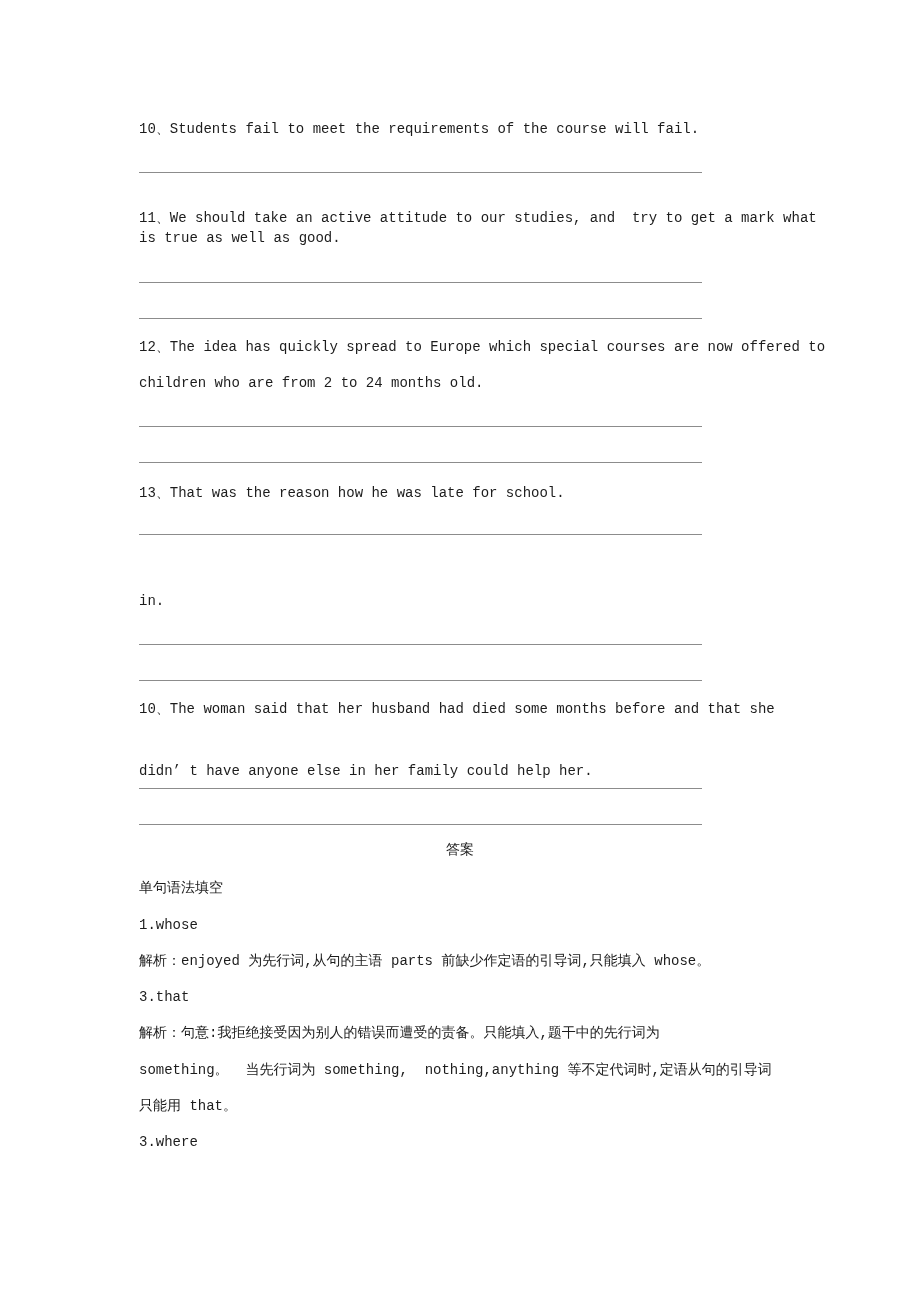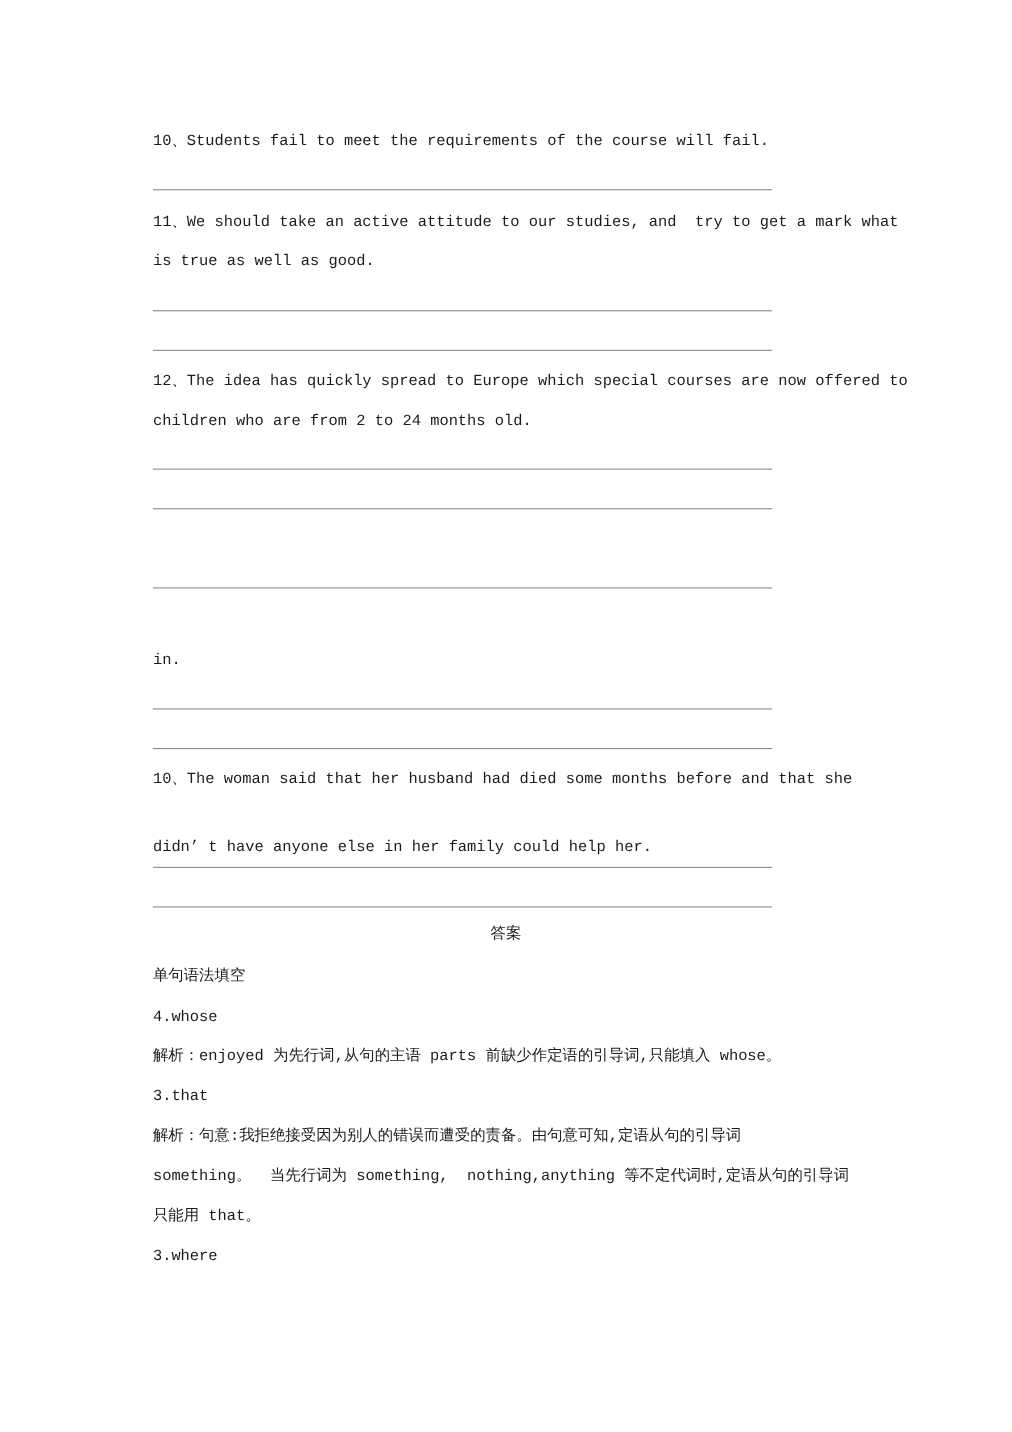--- a/index.html
+++ b/index.html
@@ -42,47 +42,48 @@
   }
 </style>
 </head>
 <body>
 
 <div class="page">
 
   <div class="line" style="top:118px">10、Students fail to meet the requirements of the course will fail.</div>
   <div class="blank" style="top:172px"></div>
 
-  <div class="line" style="top:191px">11、We should take an active attitude to our studies, and  try to get a mark what</div>
+  <div class="line" style="top:207px">11、We should take an active attitude to our studies, and  try to get a mark what</div>
   <div class="line" style="top:227px">is true as well as good.</div>
   <div class="blank" style="top:282px"></div>
   <div class="blank" style="top:318px"></div>
 
   <div class="line" style="top:336px">12、The idea has quickly spread to Europe which special courses are now offered to</div>
   <div class="line" style="top:372px">children who are from 2 to 24 months old.</div>
   <div class="blank" style="top:426px"></div>
   <div class="blank" style="top:462px"></div>
 
+  <div class="line" style="top:482px">13、That was the reason how he was late for school.</div>
   <div class="blank" style="top:534px"></div>
 
   <div class="line" style="top:590px">in.</div>
   <div class="blank" style="top:644px"></div>
   <div class="blank" style="top:680px"></div>
 
   <div class="line" style="top:698px">10、The woman said that her husband had died some months before and that she</div>
   <div class="line" style="top:760px">didn’ t have anyone else in her family could help her.</div>
   <div class="blank" style="top:788px"></div>
   <div class="blank" style="top:824px"></div>
 
   <div class="centered" style="top:839px">答案</div>
   <div class="line" style="top:877px">单句语法填空</div>
 
-  <div class="line" style="top:914px">4.whose</div>
+  <div class="line" style="top:914px">1.whose</div>
   <div class="line" style="top:950px">解析：enjoyed 为先行词,从句的主语 parts 前缺少作定语的引导词,只能填入 whose。</div>
 
   <div class="line" style="top:986px">3.that</div>
-  <div class="line" style="top:1022px">解析：句意:我拒绝接受因为别人的错误而遭受的责备。由句意可知,定语从句的引导词</div>
+  <div class="line" style="top:1022px">解析：句意:我拒绝接受因为别人的错误而遭受的责备。只能填入,题干中的先行词为</div>
   <div class="line" style="top:1059px">something。  当先行词为 something,  nothing,anything 等不定代词时,定语从句的引导词</div>
   <div class="line" style="top:1095px">只能用 that。</div>
 
   <div class="line" style="top:1131px">3.where</div>
 
 </div>
 
 </body></html>

